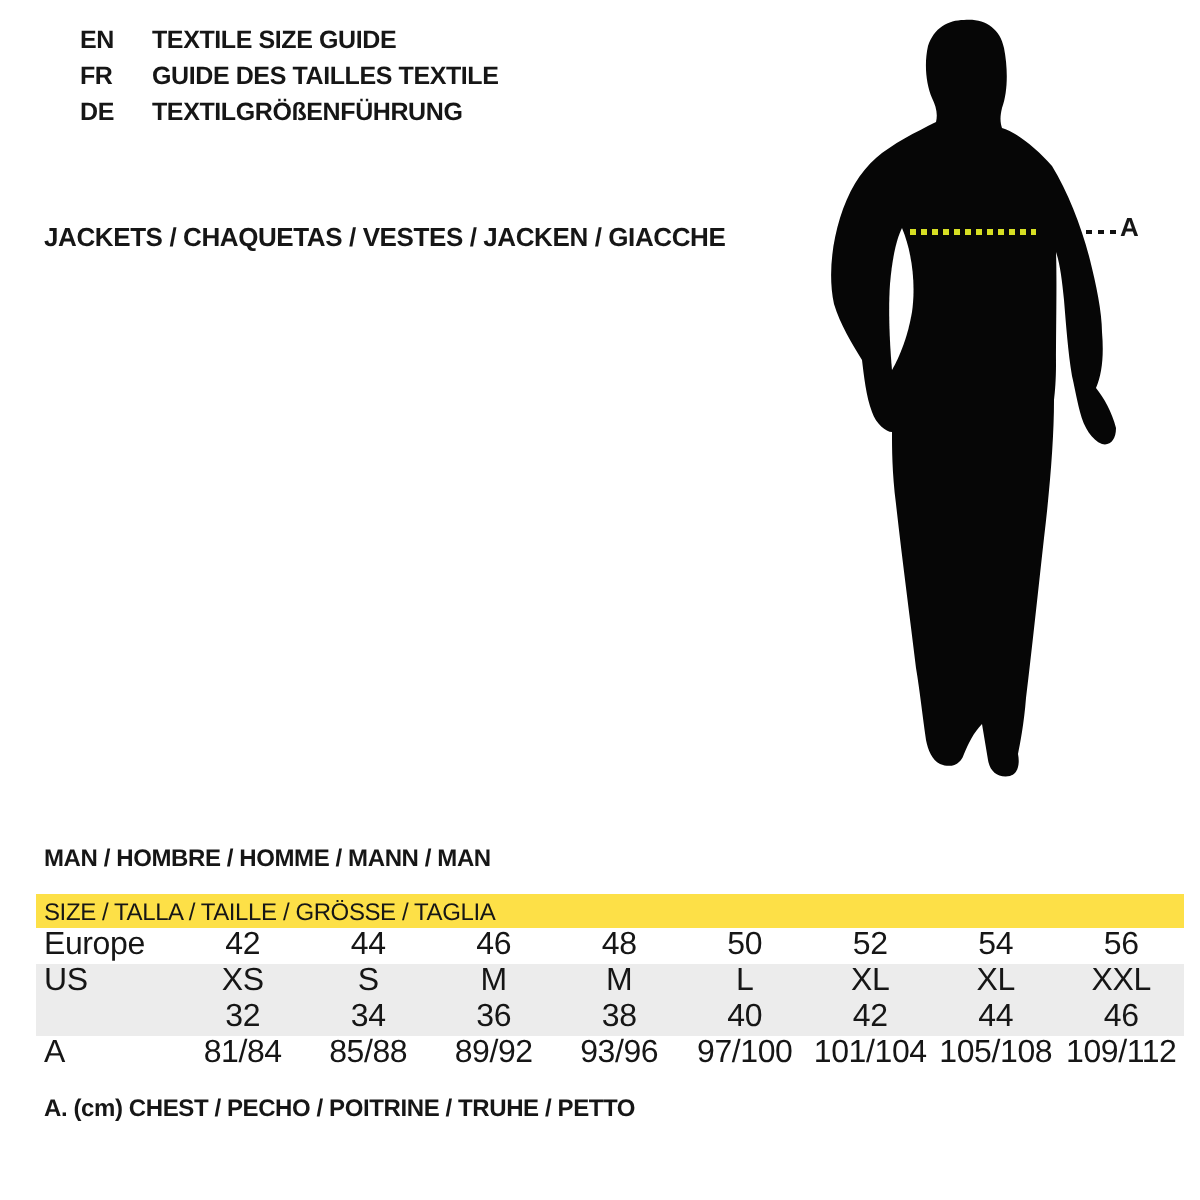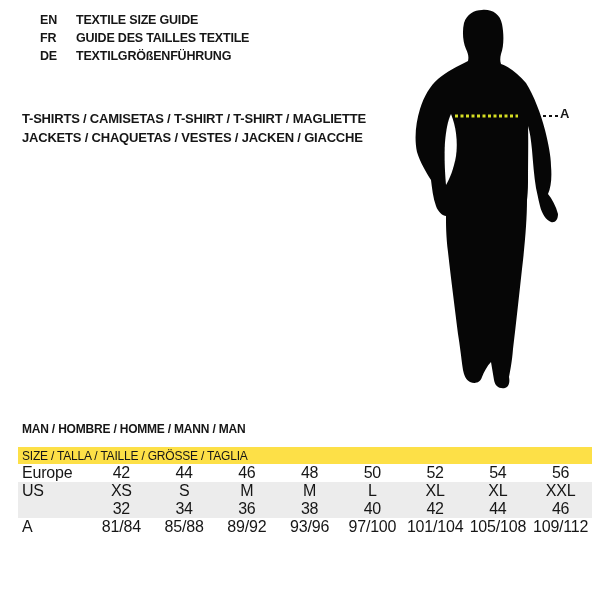--- a/index.html
+++ b/index.html
@@ -39,21 +39,20 @@
     </div>
     <div class="lang-row">
       <span class="lang-code">FR</span><span>GUIDE DES TAILLES TEXTILE</span>
     </div>
     <div class="lang-row">
       <span class="lang-code">DE</span><span>TEXTILGRÖßENFÜHRUNG</span>
     </div>
   </div>
 
   <div class="categories">
-    <div class="cat-line">T-SHIRTS / CAMISETAS / T-SHIRT / T-SHIRT / MAGLIETTE</div>
     <div class="cat-line">JACKETS / CHAQUETAS / VESTES / JACKEN / GIACCHE</div>
   </div>
 
   <div class="figure-wrap">
     <svg width="175" height="392" viewBox="0 0 175 392" xmlns="http://www.w3.org/2000/svg">
       <path fill="#060606" d="
         M 82 6
         C 92 5 100 10 102 20
         C 104 30 104 42 101 50
         C 100 54 100 57 101 60
@@ -162,14 +161,15 @@
       <td>89/92</td>
       <td>93/96</td>
       <td>97/100</td>
       <td>101/104</td>
       <td>105/108</td>
       <td>109/112</td>
     </tr>
   </tbody>
     </table>
 
+  <div class="footnote">A. (cm) CHEST / PECHO / POITRINE / TRUHE / PETTO</div>
 
 </div>
 
 </body></html>

